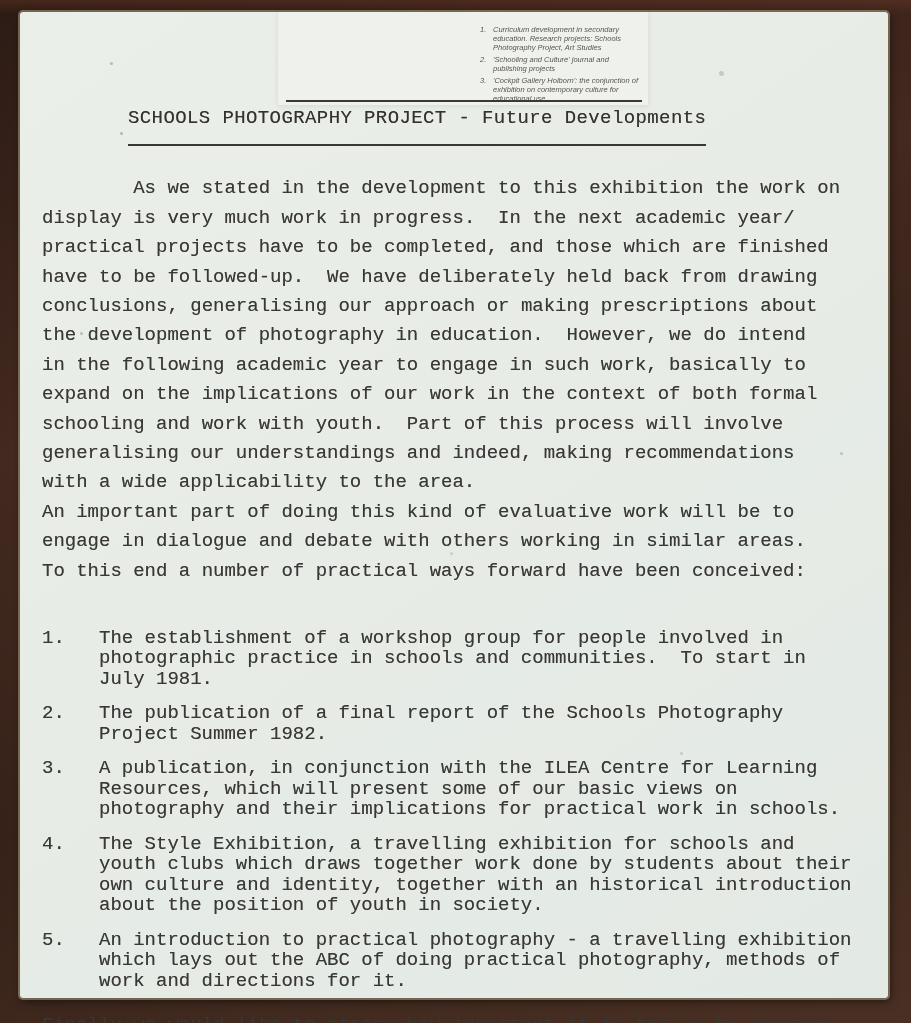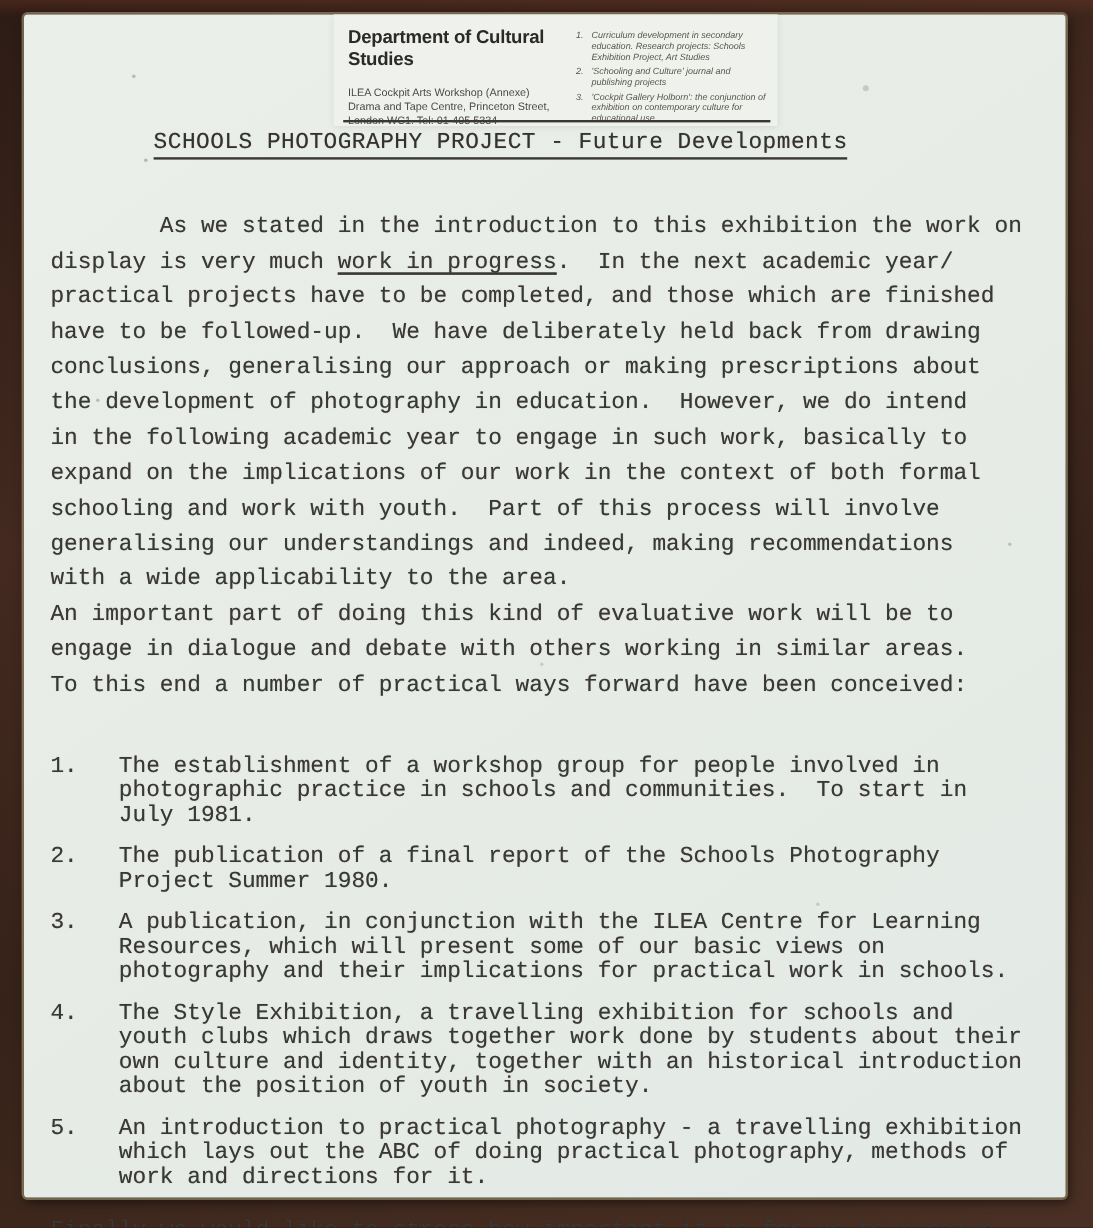--- a/index.html
+++ b/index.html
@@ -38,72 +38,64 @@
     font-size:7.5px;line-height:9px;font-style:italic;color:#57544e;}
   .lh-item{display:flex;margin-bottom:3px;}
   .lh-num{flex:0 0 13px;}
   .lh-rule{position:absolute;left:8px;right:6px;bottom:3px;height:2px;background:#3a3835;}
   
   .mono{font-family:"Liberation Mono","DejaVu Sans Mono",monospace;color:#3a3836;
     text-shadow:0 0 .6px rgba(40,40,36,.5);}
   .doc-title{
     position:absolute;left:108px;top:95px;
     font-size:19px;letter-spacing:.4px;
-    border-bottom:2px solid #3a3835;padding-bottom:2px;color:#343230;
+    border-bottom:2px solid #3a3835;padding-bottom:15px;color:#343230;
     white-space:pre;
   }
   .body-text{position:absolute;left:22px;top:133px;width:838px;font-size:19px;}
   .pre{white-space:pre-wrap;}
   .para{line-height:29.4px;}
-  .u-seg{text-decoration:underline;text-decoration-thickness:2px;text-underline-offset:4px;}
+  .u-seg{text-decoration-thickness:2px;text-underline-offset:4px;}
   ol.num-list{list-style:none;margin:12px 0 0 0;padding:0;}
   ol.num-list li{display:flex;margin-bottom:14px;line-height:20.5px;}
   ol.num-list li:last-child{margin-bottom:0;}
   .li-num{flex:0 0 57px;}
   .li-text{flex:1;}
   .closing{margin-top:20px;line-height:29.4px;}
 </style>
 </head>
 <body>
 
 <div class="frame">
   <div class="paper">
     <div class="specks"></div>
 
     <div class="letterhead">
-      <div class="lh-left">
-        <div class="lh-dept">Department of Cultural Studies</div>
-        <div class="lh-addr">
-          <div>ILEA Cockpit Arts Workshop (Annexe)</div>
-          <div>Drama and Tape Centre, Princeton Street,</div>
-          <div>London WC1.  Tel: 01-405 5334</div>
-        </div>
-      </div>
       <div class="lh-right">
         <div class="lh-item">
           <span class="lh-num">1.</span>
-          <span>Curriculum development in secondary education. Research projects: Schools Exhibition Project, Art Studies</span>
+          <span>Curriculum development in secondary education. Research projects: Schools Photography Project, Art Studies</span>
         </div>
         <div class="lh-item">
           <span class="lh-num">2.</span>
           <span>'Schooling and Culture' journal and publishing projects</span>
         </div>
         <div class="lh-item">
           <span class="lh-num">3.</span>
           <span>'Cockpit Gallery Holborn': the conjunction of exhibition on contemporary culture for educational use.</span>
         </div>
       </div>
       <div class="lh-rule"></div>
     </div>
 
     <div class="doc-title mono">SCHOOLS PHOTOGRAPHY PROJECT - Future Developments</div>
 
     <div class="body-text mono">
       <div class="para pre">
-        <span>As we stated in the introduction to this exhibition the work on
+        <span>As we stated in the development to this exhibition the work on
 display is very much </span><span class="u-seg">work in progress</span><span>.  In the next academic year/
 practical projects have to be completed, and those which are finished
 have to be followed-up.  We have deliberately held back from drawing
 conclusions, generalising our approach or making prescriptions about
 the development of photography in education.  However, we do intend
 in the following academic year to engage in such work, basically to
 expand on the implications of our work in the context of both formal
 schooling and work with youth.  Part of this process will involve
 generalising our understandings and indeed, making recommendations
 with a wide applicability to the area.
@@ -115,21 +107,21 @@
       <ol class="num-list">
         <li>
           <span class="li-num">1.</span>
           <span class="li-text pre">The establishment of a workshop group for people involved in
 photographic practice in schools and communities.  To start in
 July 1981.</span>
         </li>
         <li>
           <span class="li-num">2.</span>
           <span class="li-text pre">The publication of a final report of the Schools Photography
-Project Summer 1980.</span>
+Project Summer 1982.</span>
         </li>
         <li>
           <span class="li-num">3.</span>
           <span class="li-text pre">A publication, in conjunction with the ILEA Centre for Learning
 Resources, which will present some of our basic views on
 photography and their implications for practical work in schools.</span>
         </li>
         <li>
           <span class="li-num">4.</span>
           <span class="li-text pre">The Style Exhibition, a travelling exhibition for schools and

